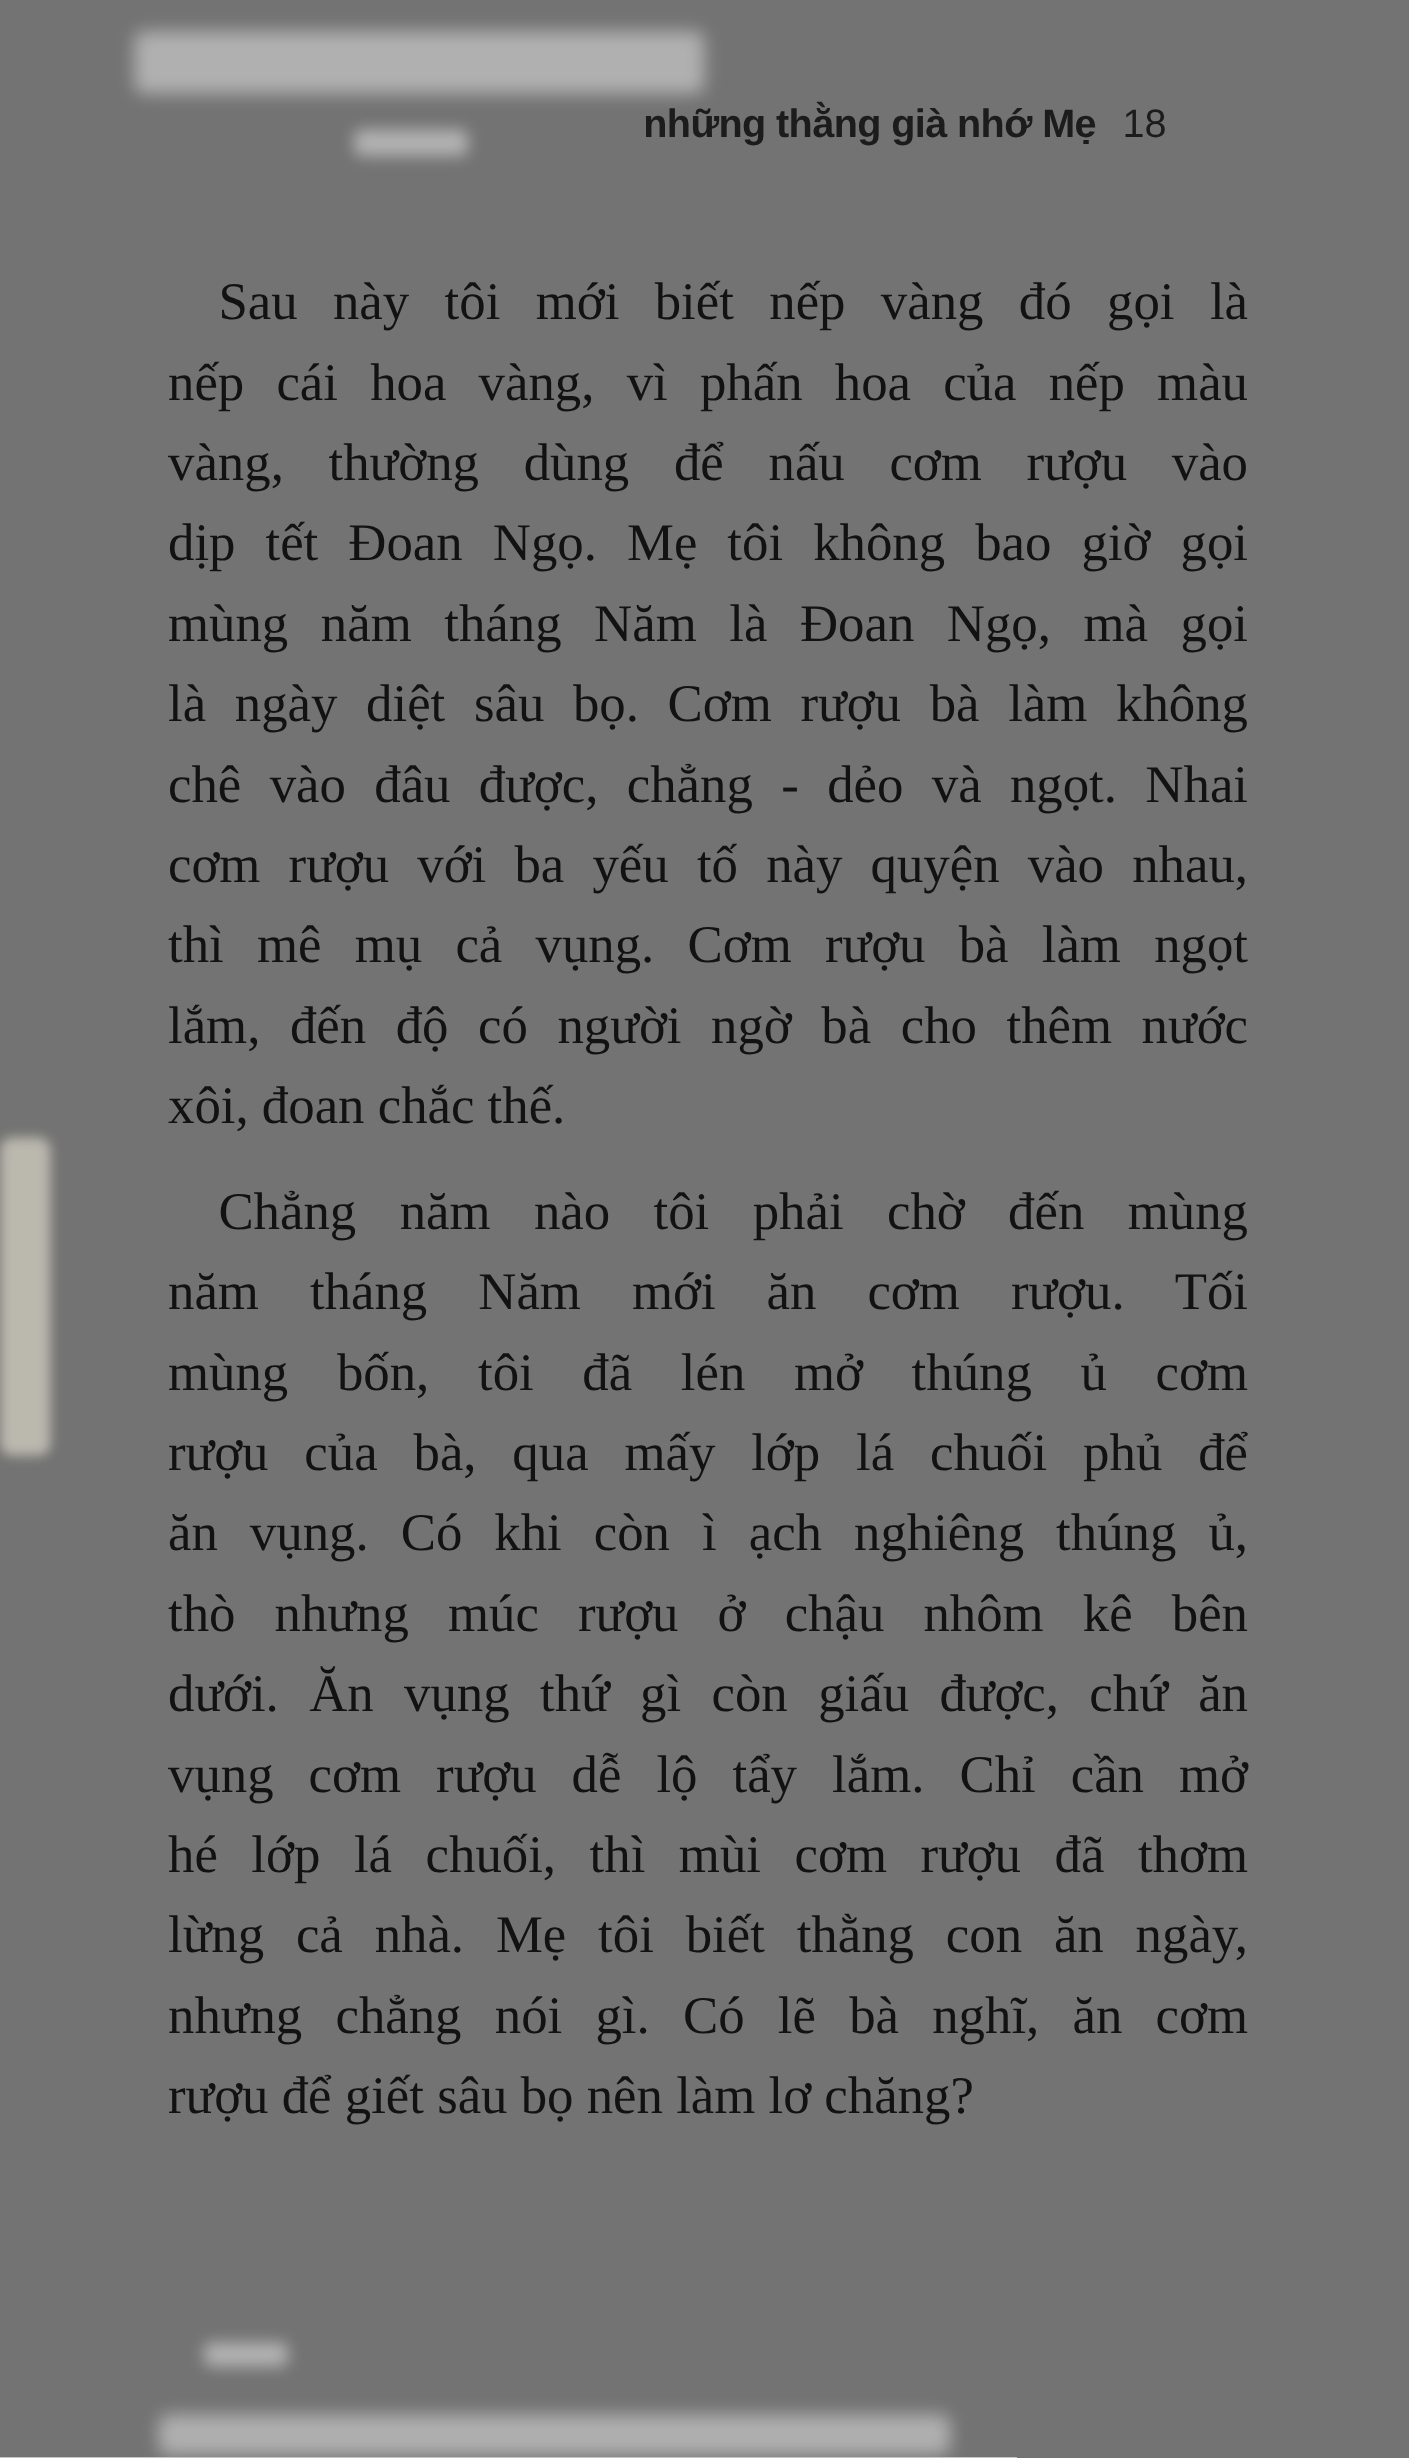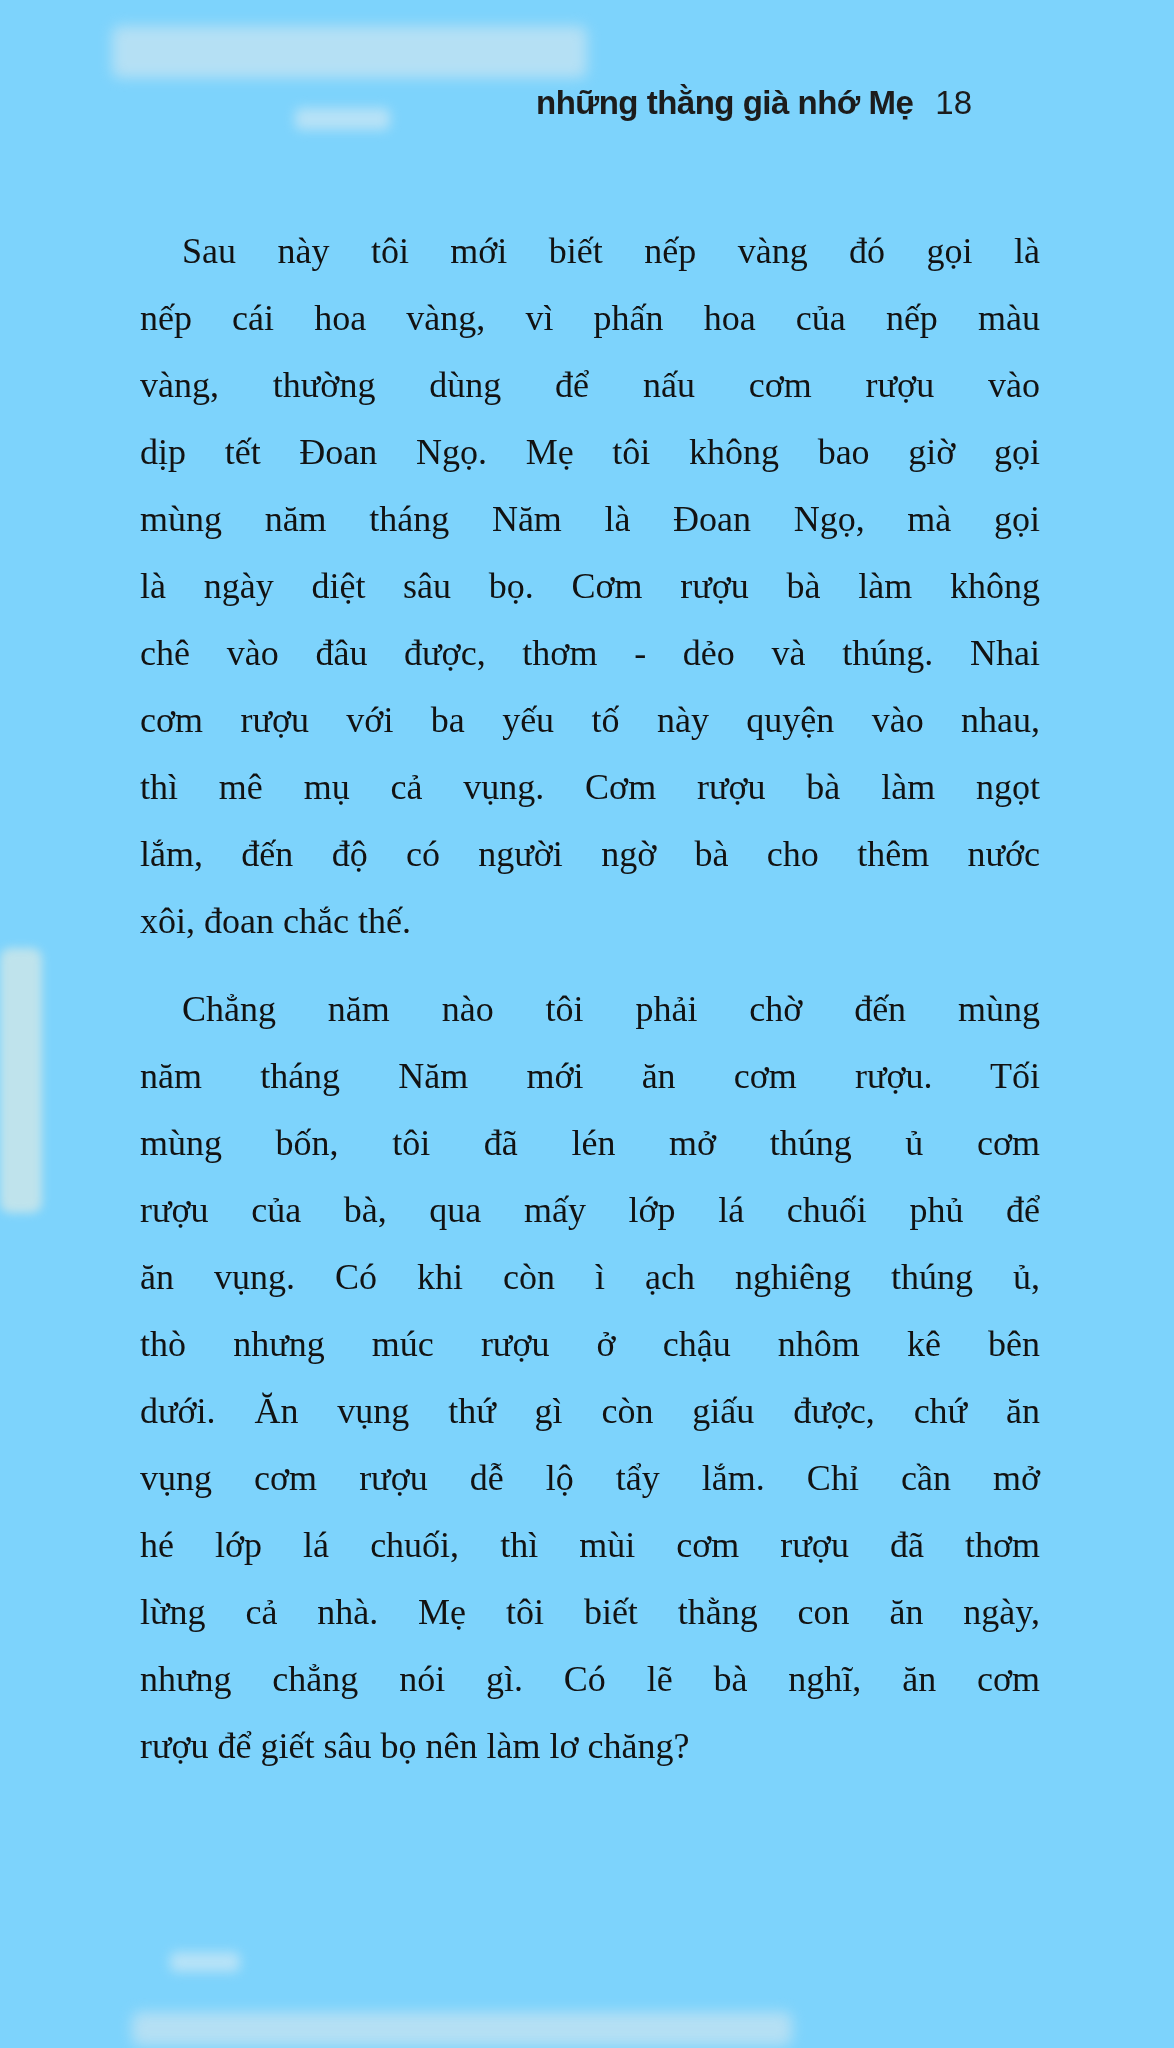--- a/index.html
+++ b/index.html
@@ -4,21 +4,21 @@
 <style>
   html, body {
     margin: 0;
     padding: 0;
     background: #ffffff;
   }
   .page {
     position: relative;
     width: 1174px;
     height: 2048px;
-    background: #7dd3fc;
+    background: #737373;
     overflow: hidden;
     font-family: "Liberation Serif", serif;
   }
 
   
   .running-header {
     position: absolute;
     left: 536px;
     top: 84px;
     display: flex;
@@ -36,21 +36,21 @@
     letter-spacing: 0;
   }
 
   
   .textblock {
     position: absolute;
     left: 140px;
     top: 218px;
     width: 900px;
     color: #121212;
-    font-size: 36px;
+    font-size: 44px;
     line-height: 67px;
   }
   .para { margin: 0; }
   .para + .para { margin-top: 21px; }
   .line {
     text-align: justify;
     text-align-last: justify;
     white-space: normal;
   }
   .line.first { text-indent: 42px; }
@@ -105,21 +105,21 @@
 
   <div class="textblock">
 
     <div class="para">
       <div class="line first">Sau này tôi mới biết nếp vàng đó gọi là</div>
       <div class="line">nếp cái hoa vàng, vì phấn hoa của nếp màu</div>
       <div class="line">vàng, thường dùng để nấu cơm rượu vào</div>
       <div class="line">dịp tết Đoan Ngọ. Mẹ tôi không bao giờ gọi</div>
       <div class="line">mùng năm tháng Năm là Đoan Ngọ, mà gọi</div>
       <div class="line">là ngày diệt sâu bọ. Cơm rượu bà làm không</div>
-      <div class="line">chê vào đâu được, thơm - dẻo và thúng. Nhai</div>
+      <div class="line">chê vào đâu được, chẳng - dẻo và ngọt. Nhai</div>
       <div class="line">cơm rượu với ba yếu tố này quyện vào nhau,</div>
       <div class="line">thì mê mụ cả vụng. Cơm rượu bà làm ngọt</div>
       <div class="line">lắm, đến độ có người ngờ bà cho thêm nước</div>
       <div class="line last">xôi, đoan chắc thế.</div>
     </div>
 
     <div class="para">
       <div class="line first">Chẳng năm nào tôi phải chờ đến mùng</div>
       <div class="line">năm tháng Năm mới ăn cơm rượu. Tối</div>
       <div class="line">mùng bốn, tôi đã lén mở thúng ủ cơm</div>

